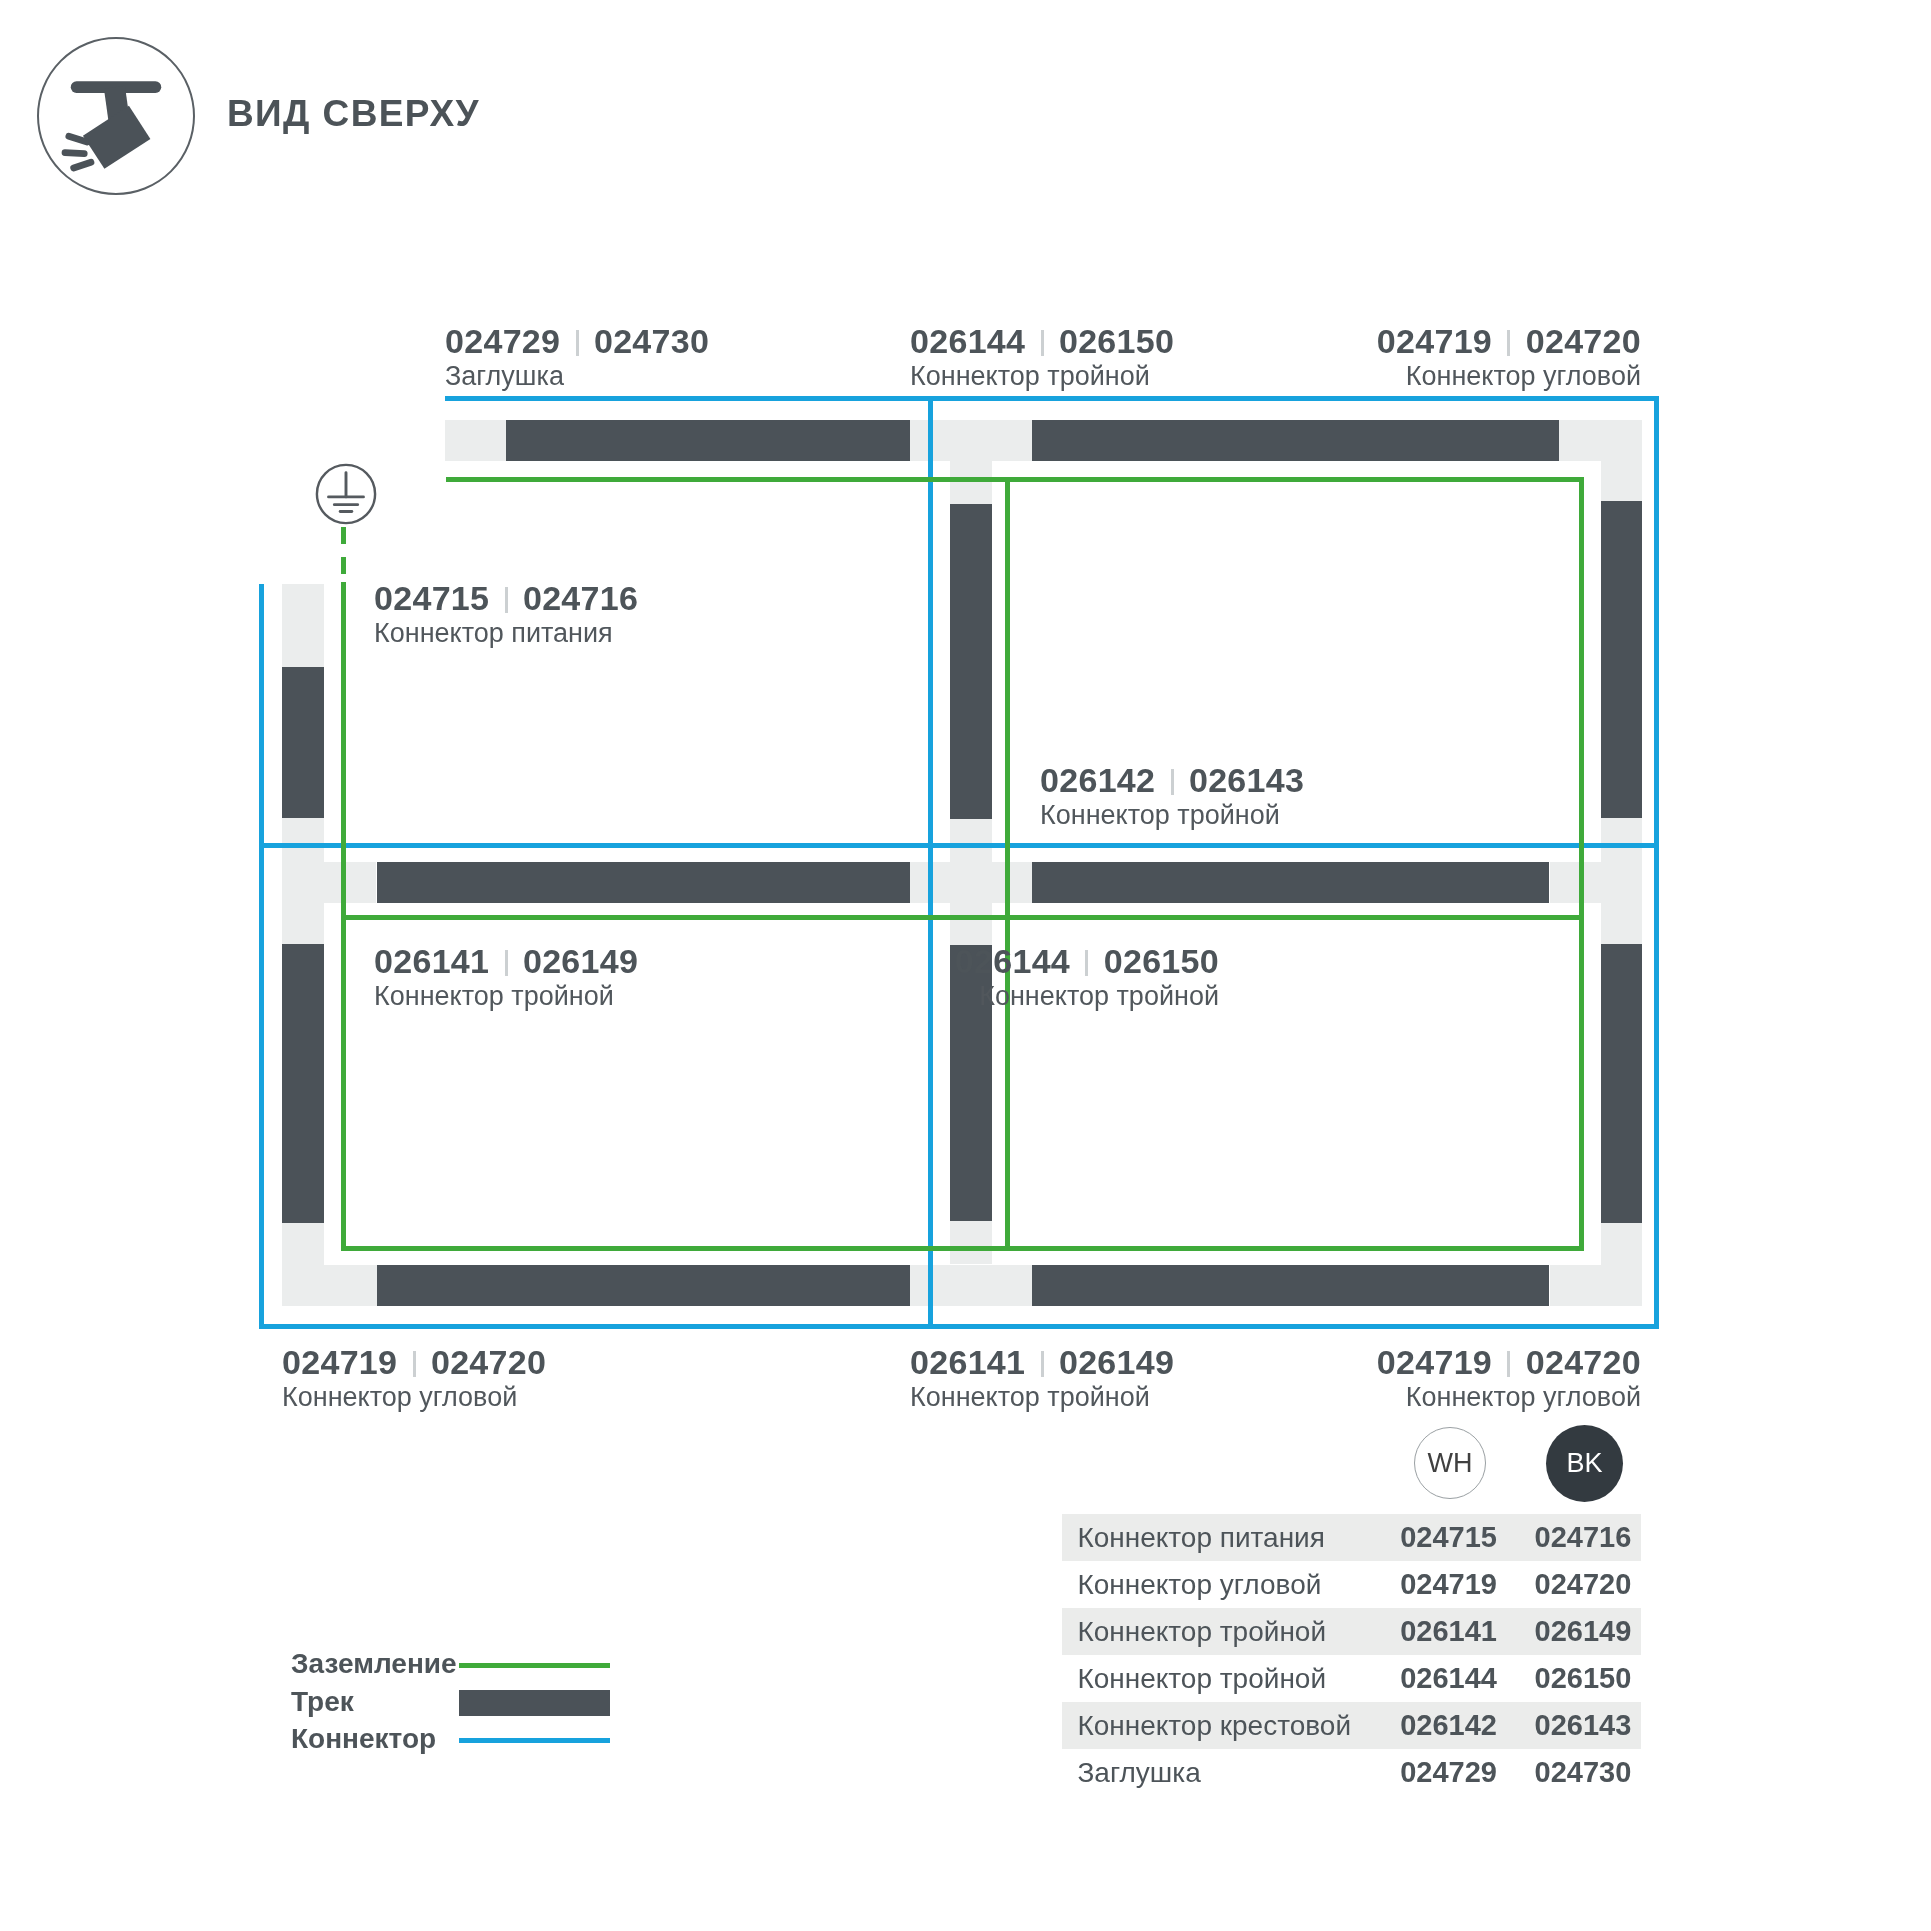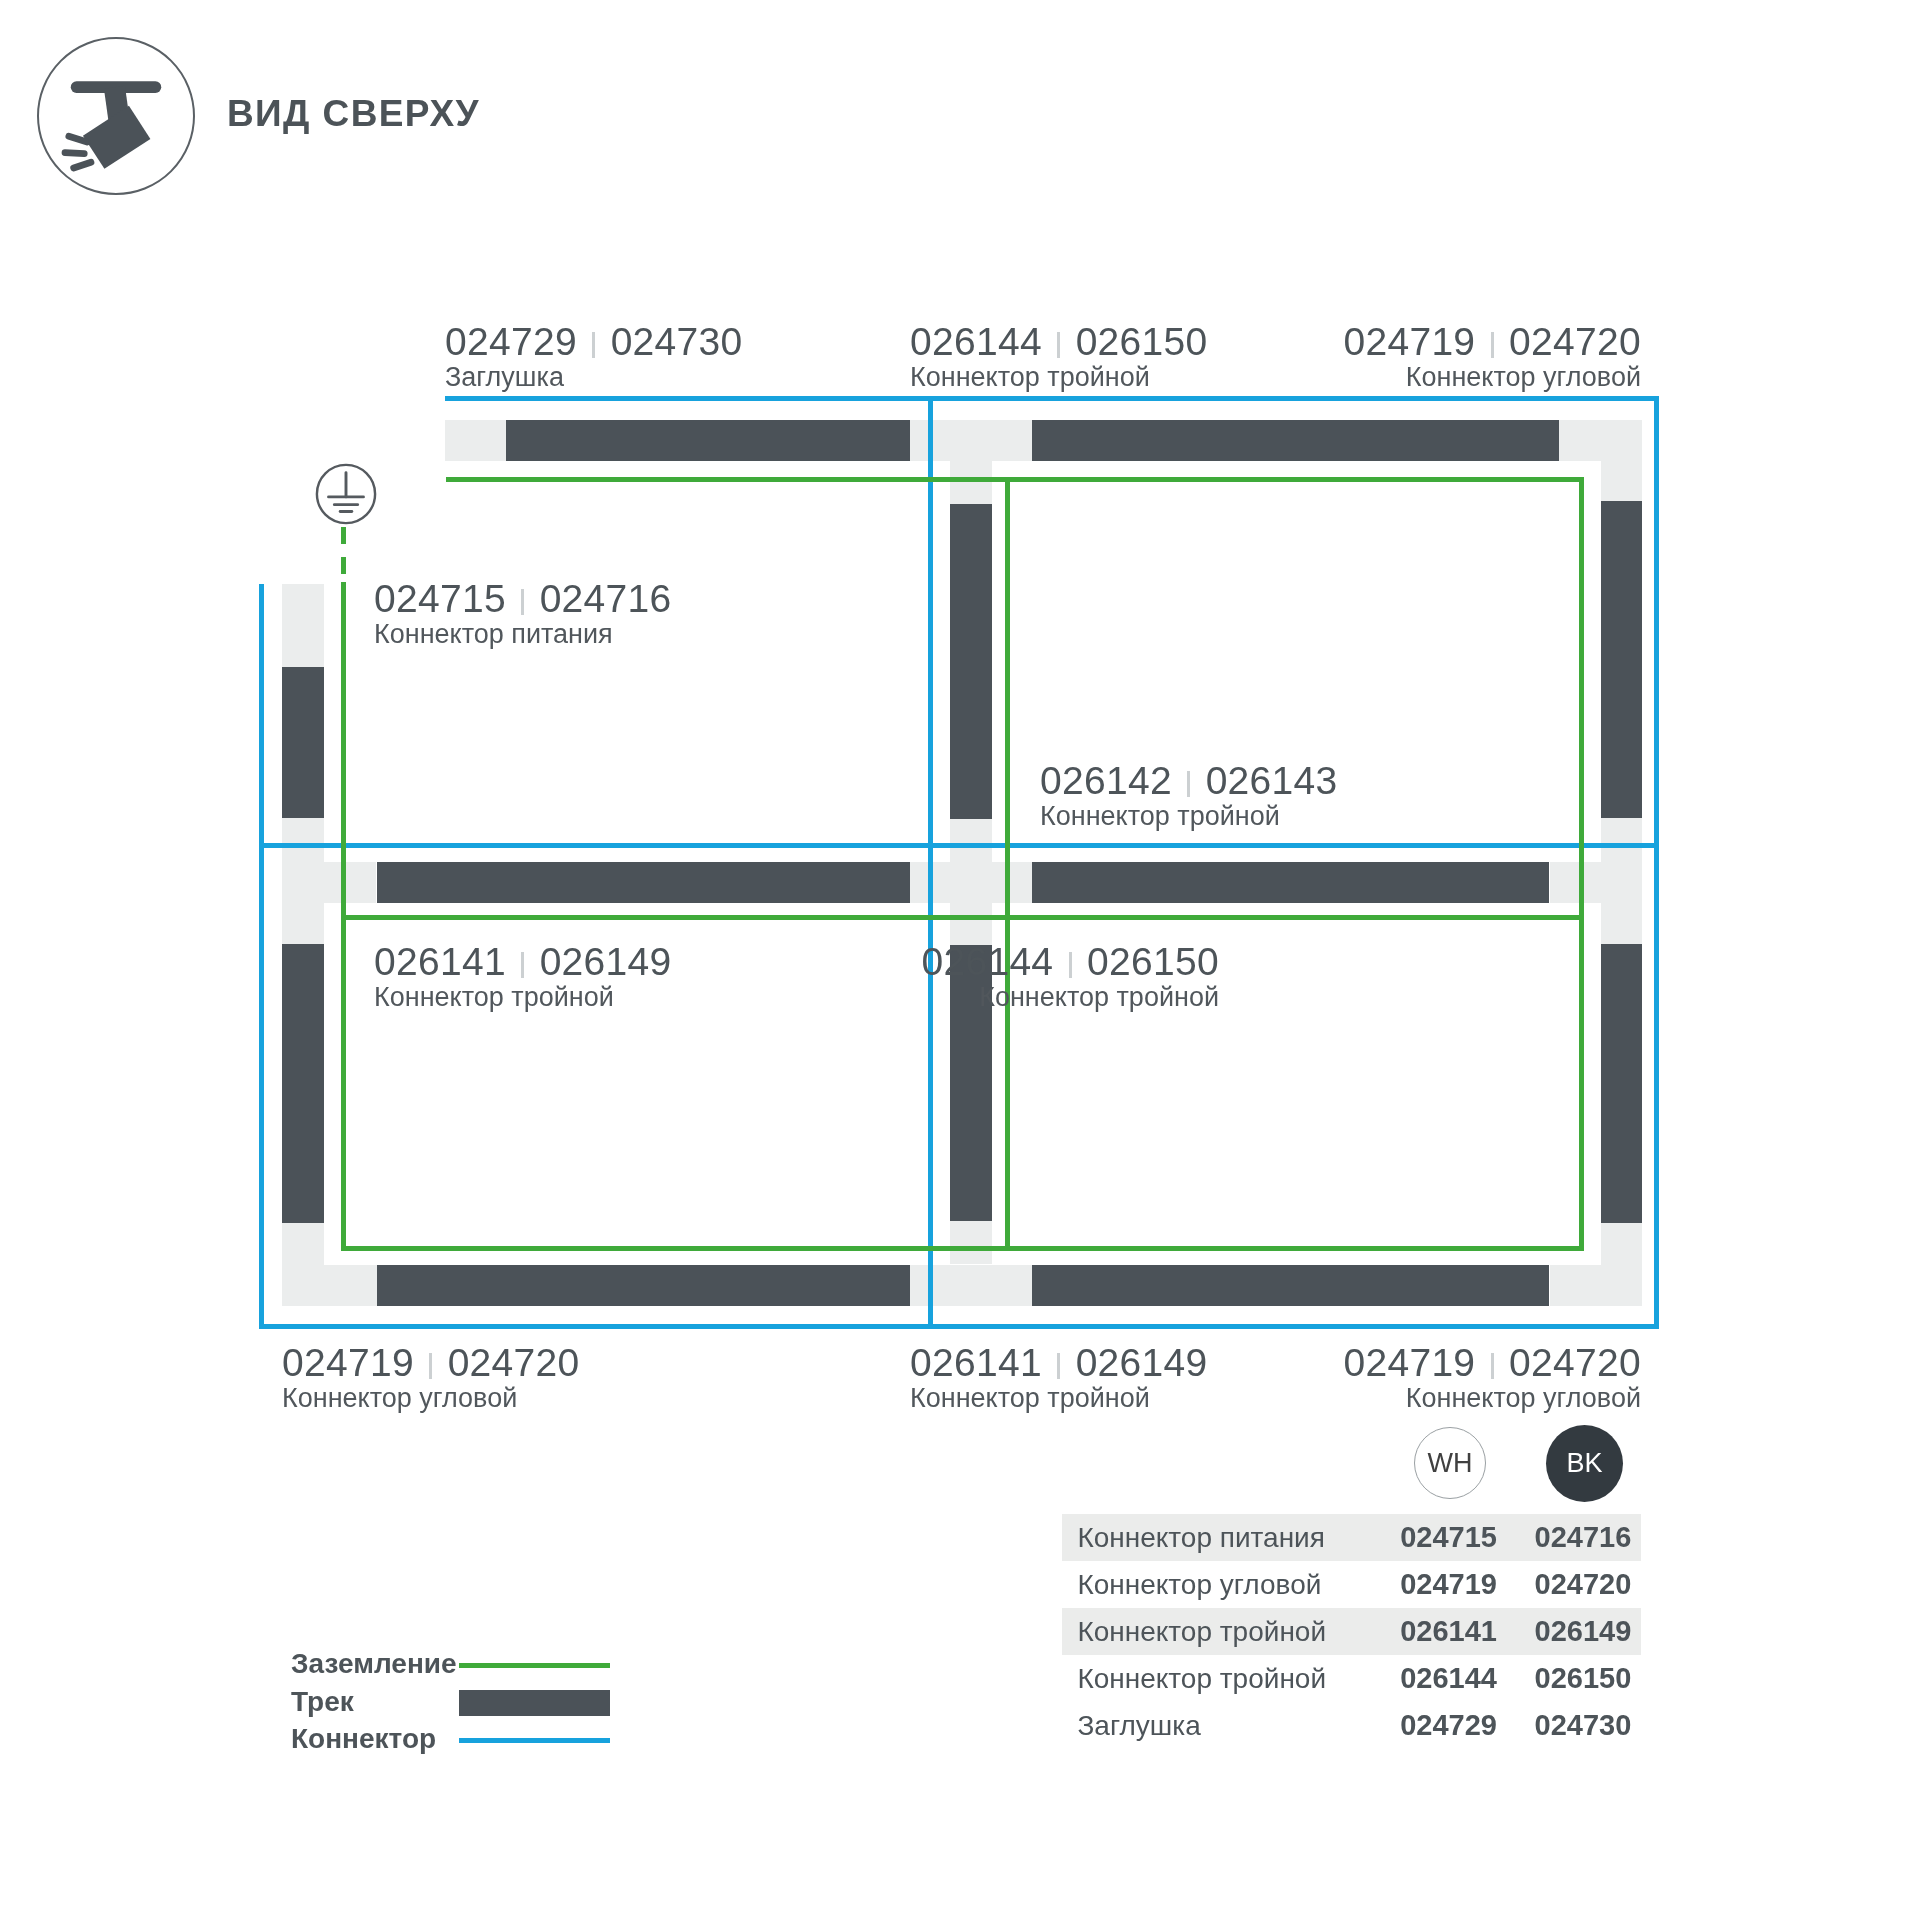--- a/index.html
+++ b/index.html
@@ -14,21 +14,21 @@
   
   .wire{position:absolute;}
   .blue{background:#17a2dd;}
   .green{background:#3faa3a;}
   .green-dashed{background:repeating-linear-gradient(to bottom,#3faa3a 0 17.4px,transparent 17.4px 30px);}
   
   .trk{position:absolute;background:#4b5258;}
   .con{position:absolute;background:#ebeded;}
   
   .dlabel{position:absolute;color:#4d5459;}
-  .dlabel .nums{font-size:39px;font-weight:normal;letter-spacing:0.3px;white-space:nowrap;line-height:31px;}
+  .dlabel .nums{font-size:34px;font-weight:bold;letter-spacing:0.3px;white-space:nowrap;line-height:31px;}
   .dlabel .sep{display:inline-block;width:2.9px;height:26px;background:#ccd0d2;margin:0 15.4px;vertical-align:-2.9px;}
   .dlabel .name{font-size:27px;margin-top:4.8px;color:#51575c;white-space:nowrap;line-height:29px;}
   .dlabel.right{text-align:right;}
   
   .badge{position:absolute;border-radius:50%;text-align:center;font-size:27px;}
   #badge-wh{left:1414px;top:1427px;width:70px;height:70px;border:1.9px solid #9aa0a3;line-height:70px;color:#404040;background:#fff;}
   #badge-bk{left:1546px;top:1425px;width:77px;height:77px;line-height:77px;background:#333a40;color:#ffffff;}
   
   #parts-table{left:1062px;top:1514px;width:579px;}
   .trow{position:relative;height:47px;line-height:47px;}
@@ -175,20 +175,25 @@
   <div class="trow shade">
     <span class="tname">Коннектор тройной</span>
     <span class="twh">026141</span>
     <span class="tbk">026149</span>
   </div>
   <div class="trow">
     <span class="tname">Коннектор тройной</span>
     <span class="twh">026144</span>
     <span class="tbk">026150</span>
   </div>
+  <div class="trow shade">
+    <span class="tname">Коннектор крестовой</span>
+    <span class="twh">026142</span>
+    <span class="tbk">026143</span>
+  </div>
   <div class="trow">
     <span class="tname">Заглушка</span>
     <span class="twh">024729</span>
     <span class="tbk">024730</span>
   </div>
 </div>
 
 <div class="legend-row" style="top:1647px;">
   <span class="ltext">Заземление</span>
   <span class="swatch green" style="top:16.4px;height:4.8px;"></span>

